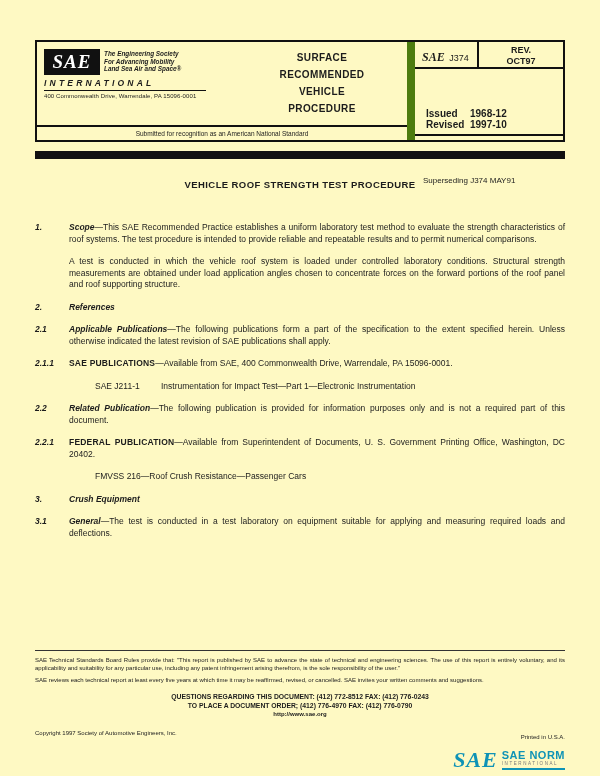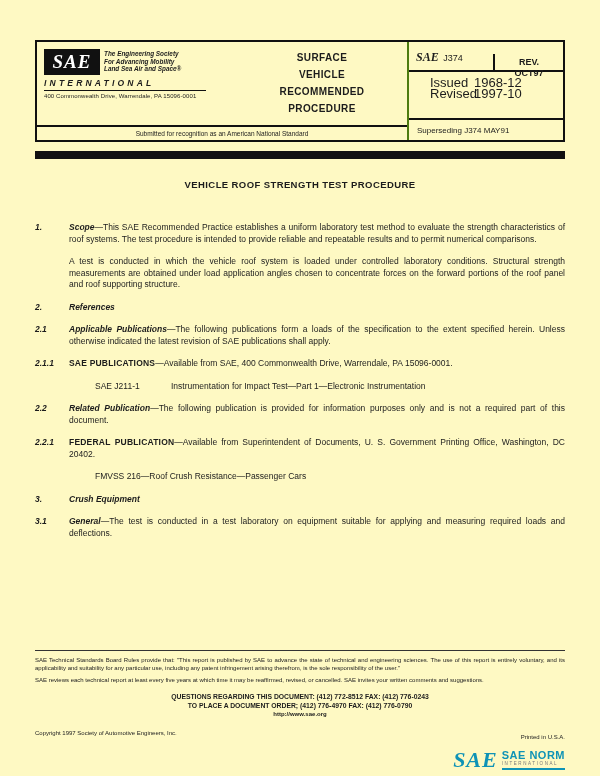--- a/index.html
+++ b/index.html
@@ -23,43 +23,43 @@
     font-size:19px; width:56px; height:26px; display:flex; align-items:center;
     justify-content:center; letter-spacing:1px; font-family:"Liberation Serif", serif;
   }
   .society { font-size:6.4px; font-style:italic; font-weight:bold; line-height:7.6px; padding-left:4px; padding-top:1px; }
   .intl { font-weight:bold; font-style:italic; letter-spacing:3.2px; font-size:8.5px; margin-top:3px; border-bottom:1px solid #111; padding-bottom:2px; width:162px; }
   .addr { font-size:6px; margin-top:2px; letter-spacing:0.1px; }
   .doctype-cell { flex:1; text-align:center; padding-top:7px; }
   .doctype-line { font-weight:bold; font-size:10px; line-height:17px; letter-spacing:0.4px; }
   .submitted-row { border-top:2px solid #111; text-align:center; font-size:6.5px; padding:3px 0 3px; }
 
-  .header-right { width:156px; border-left:2px solid #4d7c0f; display:flex; flex-direction:column; }
+  .header-right { width:156px; border-left:8px solid #4d7c0f; display:flex; flex-direction:column;gap:34px; }
   .hr-row1 { display:flex; border-bottom:2px solid #111; height:30px; }
   .hr-code { flex:1; padding:5px 0 0 7px; }
   .sae-inline { font-style:italic; font-weight:bold; font-size:12px; font-family:"Liberation Serif", serif; }
   .code-num { font-size:9px; }
-  .rev-box { width:70px; border-left:2px solid #111; text-align:center; font-weight:bold; font-size:9px; line-height:11px; padding-top:3px;margin-top:12px; }
-  .hr-row2 { border-bottom:2px solid #111; padding:5px 21px 4px; flex:1; font-size:13px; line-height:11px; }
+  .rev-box { width:86px; border-left:2px solid #111; text-align:center; font-weight:bold; font-size:9px; line-height:11px; padding-top:3px; }
+  .hr-row2 { border-bottom:2px solid #111; padding:5px 11px 4px; flex:1; font-size:10px; line-height:11px;font-weight:bold; }
   .meta-line { display:flex; }
   .meta-label { width:44px; }
   .hr-row3 { padding:6px 8px 5px; font-size:8px; }
 
   
   .black-bar { height:8px; background:#111; margin-top:9px; }
   .doc-title { text-align:center; font-weight:bold; font-size:9.5px; letter-spacing:0.4px; margin-top:20px; }
 
   
   .body-text { margin-top:32px; font-size:8.5px; line-height:11.5px; }
   .para { display:flex; margin-bottom:11px; }
   .pnum { width:34px; flex-shrink:0; font-weight:bold; font-style:italic; }
   .pbody { flex:1; text-align:justify; }
   .lead { font-weight:bold; font-style:italic; }
   .caps-lead { letter-spacing:0.2px;font-weight:bold; }
-  .pub-row { display:flex; margin-left:60px; margin-bottom:2px;gap:10px; }
+  .pub-row { display:flex; margin-left:60px; margin-bottom:2px; }
   .pub-code { width:66px; flex-shrink:0; }
   .pub-desc { flex:1; }
   .pub-block { margin-bottom:11px; }
 
   
   .footer { position:absolute; left:35px; right:35px; top:650px; border-top:1px solid #333; padding-top:6px; }
   .legal { font-size:6px; line-height:7.6px; text-align:justify; color:#222; margin-bottom:5px; }
   .contact { text-align:center; font-weight:bold; font-size:6.8px; line-height:9px; margin-top:7px; }
   .url-line { text-align:center; font-weight:bold; font-size:6px; line-height:8px; }
   .copy-row { display:flex; justify-content:space-between; margin-top:12px; font-size:6px; color:#222; }
@@ -86,22 +86,22 @@
                 <div>The Engineering Society</div>
                 <div>For Advancing Mobility</div>
                 <div>Land Sea Air and Space®</div>
               </div>
             </div>
             <div class="intl">INTERNATIONAL</div>
             <div class="addr">400 Commonwealth Drive, Warrendale, PA 15096-0001</div>
           </div>
           <div class="doctype-cell">
             <div class="doctype-line">SURFACE</div>
+            <div class="doctype-line">RECOMMENDED</div>
             <div class="doctype-line">VEHICLE</div>
-            <div class="doctype-line">RECOMMENDED</div>
             <div class="doctype-line">PROCEDURE</div>
           </div>
         </div>
         <div class="submitted-row">Submitted for recognition as an American National Standard</div>
       </div>
 
       <div class="header-right">
         <div class="hr-row1">
           <div class="hr-code">
             <span class="sae-inline">SAE</span>
@@ -141,21 +141,21 @@
         <div class="pbody">A test is conducted in which the vehicle roof system is loaded under controlled laboratory conditions. Structural strength measurements are obtained under load application angles chosen to concentrate forces on the forward portions of the roof panel and roof supporting structure.</div>
       </div>
 
       <div class="para">
         <div class="pnum">2.</div>
         <div class="pbody"><span class="lead">References</span></div>
       </div>
 
       <div class="para">
         <div class="pnum">2.1</div>
-        <div class="pbody"><span class="lead">Applicable Publications</span><span>—The following publications form a loads of the specification to the extent specified herein.  Unless otherwise indicated the latest revision of SAE publications shall apply.</span></div>
+        <div class="pbody"><span class="lead">Applicable Publications</span><span>—The following publications form a part of the specification to the extent specified herein.  Unless otherwise indicated the latest revision of SAE publications shall apply.</span></div>
       </div>
 
       <div class="para">
         <div class="pnum">2.1.1</div>
         <div class="pbody"><span class="caps-lead">SAE PUBLICATIONS</span><span>—Available from SAE, 400 Commonwealth Drive, Warrendale, PA 15096-0001.</span></div>
       </div>
 
       <div class="pub-block">
         <div class="pub-row">
           <div class="pub-code">SAE J211-1</div>

